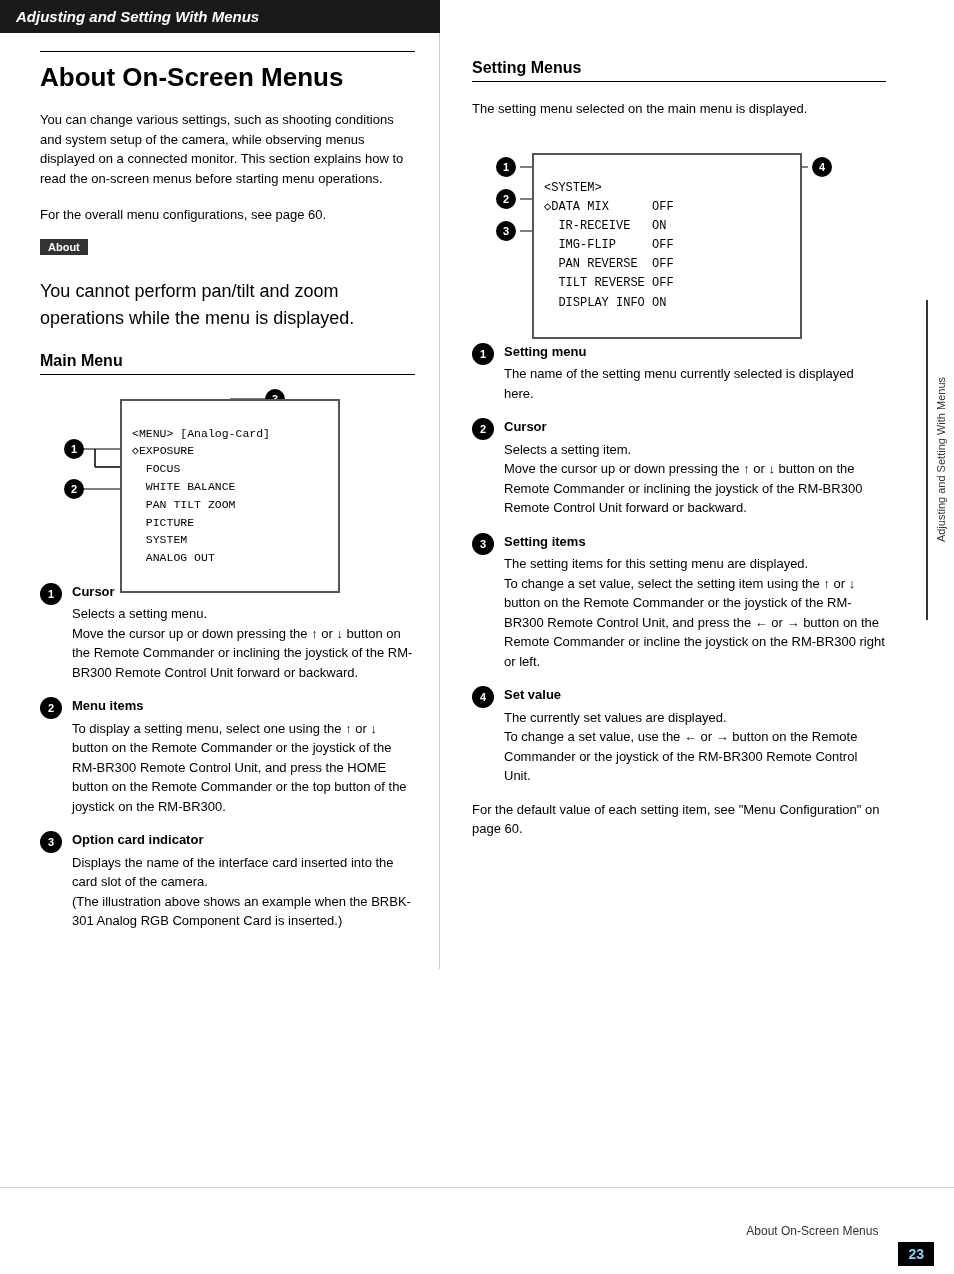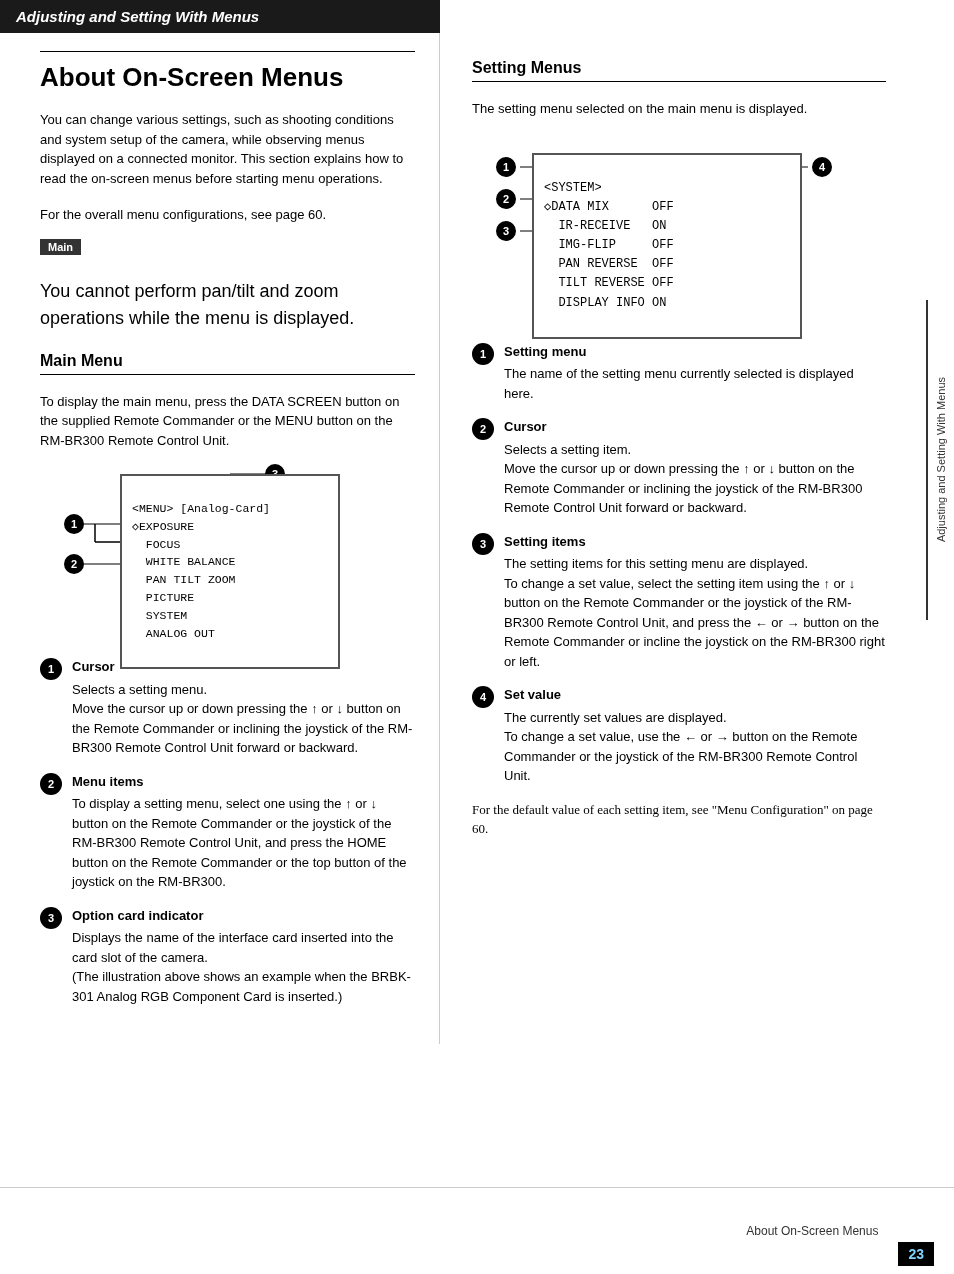--- a/index.html
+++ b/index.html
@@ -232,26 +232,25 @@
 
 <div class="page-content">
 
   <div class="left-col">
     <hr class="section-rule">
     <h1 class="main-heading">About On-Screen Menus</h1>
     <p>You can change various settings, such as shooting conditions and system setup of the camera, while observing menus displayed on a connected monitor. This section explains how to read the on-screen menus before starting menu operations.</p>
     <p>For the overall menu configurations, see page 60.</p>
 
     <div class="note-box">
-      <span class="note-label">Main</span>
+      <span class="note-label">About</span>
       <p class="note-text">You cannot perform pan/tilt and zoom operations while the menu is displayed.</p>
     </div>
 
     <h2 class="section-heading">Main Menu</h2>
-    <p>To display the main menu, press the DATA SCREEN button on the supplied Remote Commander or the MENU button on the RM-BR300 Remote Control Unit.</p>
 
     <div class="diagram-container" style="height:175px; width:340px;">
       <svg class="diagram-svg" viewBox="0 0 340 175">
 
         <line x1="35" y1="78" x2="75" y2="78" stroke="#000" stroke-width="1.5"></line>
         <line x1="35" y1="78" x2="35" y2="60" stroke="#000" stroke-width="1.5"></line>
 
         <line x1="22" y1="60" x2="75" y2="60" stroke="#000" stroke-width="1"></line>
 
         <line x1="22" y1="100" x2="75" y2="100" stroke="#000" stroke-width="1"></line>
@@ -390,21 +389,21 @@
     </div>
 
     <div class="desc-item">
       <div class="desc-num">4</div>
       <div class="desc-content">
         <div class="desc-title">Set value</div>
         <div>The currently set values are displayed.<br>To change a set value, use the ← or → button on the Remote Commander or the joystick of the RM-BR300 Remote Control Unit.</div>
       </div>
     </div>
 
-    <p style="margin-top:10px;font-family:Liberation Serif, serif;">For the default value of each setting item, see "Menu Configuration" on page 60.</p>
+    <p style="margin-top:10px;">For the default value of each setting item, see "Menu Configuration" on page 60.</p>
   </div>
 </div>
 
 <div class="side-tab">
   <div class="side-tab-text">Adjusting and Setting With Menus</div>
 </div>
 
 <div class="page-footer">
   <span class="footer-text">About On-Screen Menus</span>
   <span class="footer-page">23</span>

